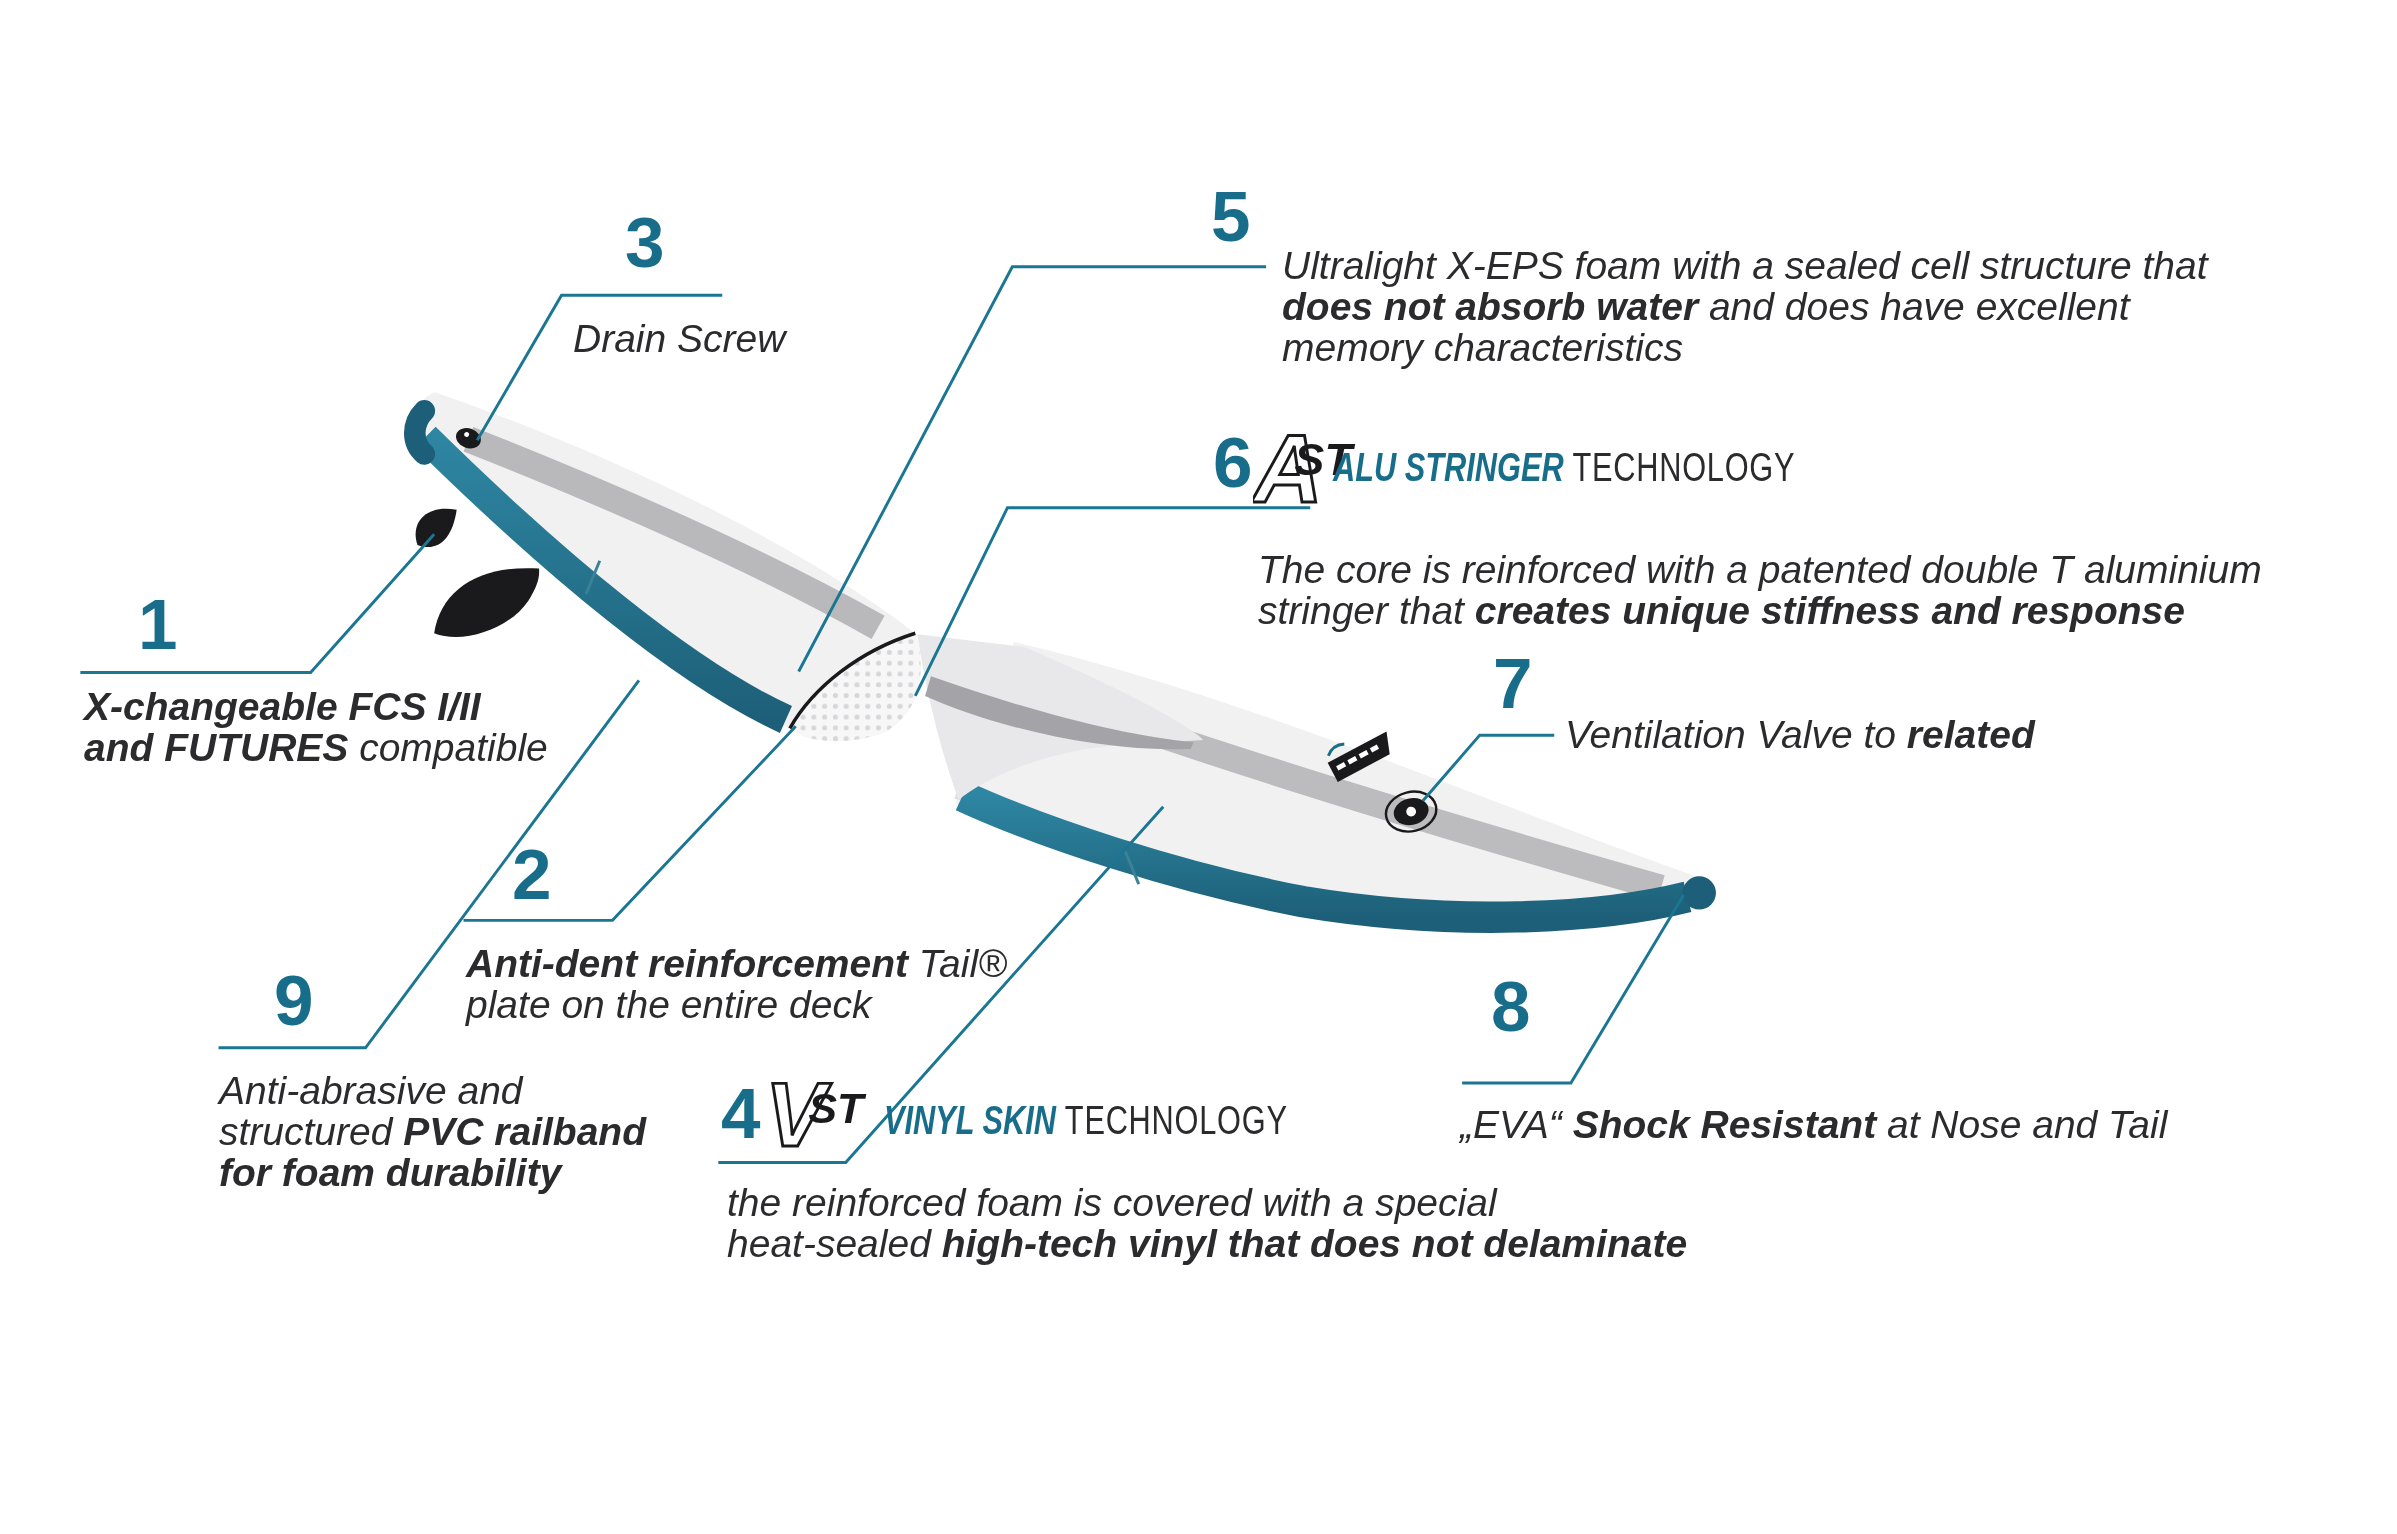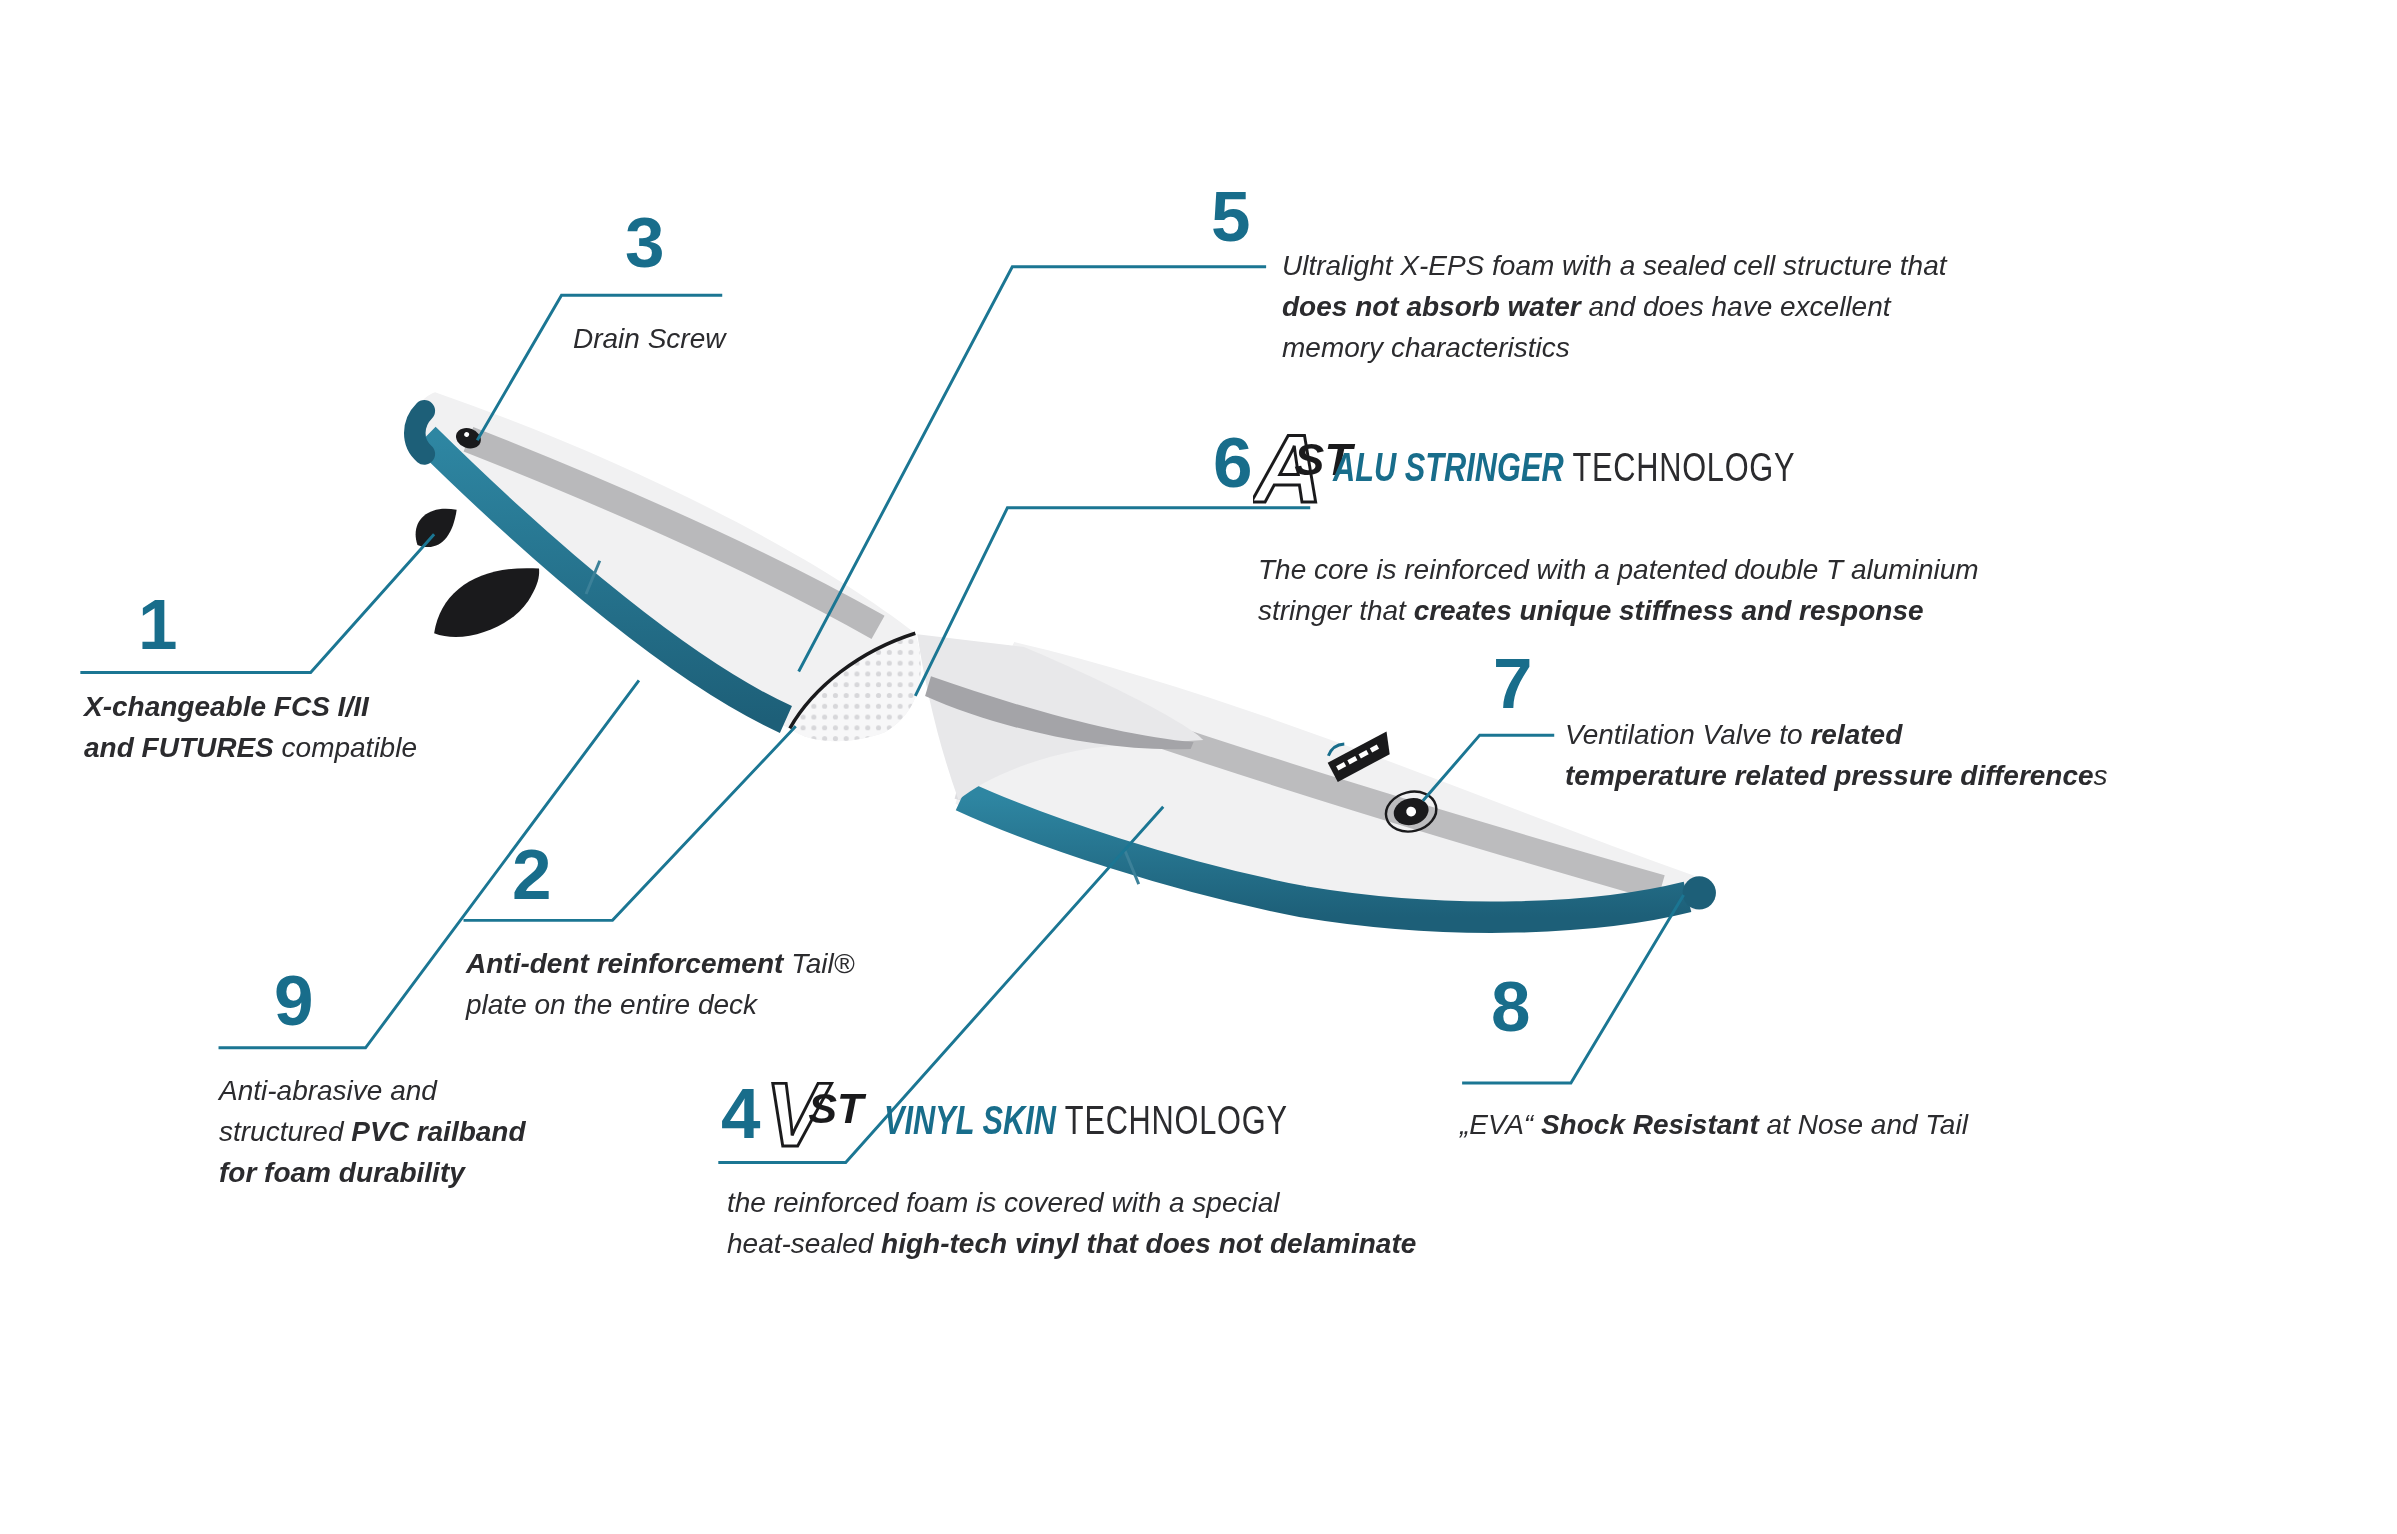--- a/index.html
+++ b/index.html
@@ -6,21 +6,21 @@
   body{
     width:2397px;height:1535px;position:relative;overflow:hidden;
     font-family:"Liberation Sans","DejaVu Sans",sans-serif;color:#2B2B2E;
   }
   #board-svg{position:absolute;left:0;top:0;width:2397px;height:1535px;}
   .num{
     position:absolute;font-size:71px;font-weight:700;line-height:1;
     color:#186D8B;letter-spacing:0;
   }
   .desc{
-    position:absolute;font-size:28px;line-height:41px;font-style:italic;
+    position:absolute;font-size:39px;line-height:41px;font-style:italic;
     color:#2B2B2E;white-space:nowrap;
   }
   .desc .tline{white-space:nowrap;}
   .desc span.b{font-weight:700;margin-top:48px;}
   .tech-title{
     position:absolute;white-space:nowrap;line-height:1;
     transform:scaleX(0.75);transform-origin:left top;
   }
   .tech-title .main{font-size:41px;font-weight:700;font-style:italic;color:#186D8B;}
   .tech-title .suffix{font-size:41px;font-weight:400;color:#2B2B2E;margin-left:11.8px;letter-spacing:1px;}
@@ -154,21 +154,20 @@
     <div class="tline"><span>Ultralight X-EPS foam with a sealed cell structure that</span></div>
     <div class="tline"><span class="b">does not absorb water</span><span> and does have excellent</span></div>
     <div class="tline"><span>memory characteristics</span></div>
   </div>
 <div class="desc" style="left:1258px;top:549px">
     <div class="tline"><span>The core is reinforced with a patented double T aluminium</span></div>
     <div class="tline"><span>stringer that </span><span class="b">creates unique stiffness and response</span></div>
   </div>
 <div class="desc" style="left:1565px;top:714px">
     <div class="tline"><span>Ventilation Valve to </span><span class="b">related</span></div>
-    <div class="tline"><span class="b">temperature related pressure difference</span><span>s</span></div>
   </div>
 <div class="desc" style="left:1460px;top:1104px">
     <div class="tline"><span>„EVA“ </span><span class="b">Shock Resistant</span><span> at Nose and Tail</span></div>
   </div>
 <div class="desc" style="left:219px;top:1070px">
     <div class="tline"><span>Anti-abrasive and</span></div>
     <div class="tline"><span>structured </span><span class="b">PVC railband</span></div>
     <div class="tline"><span class="b">for foam durability</span></div>
   </div>
 

